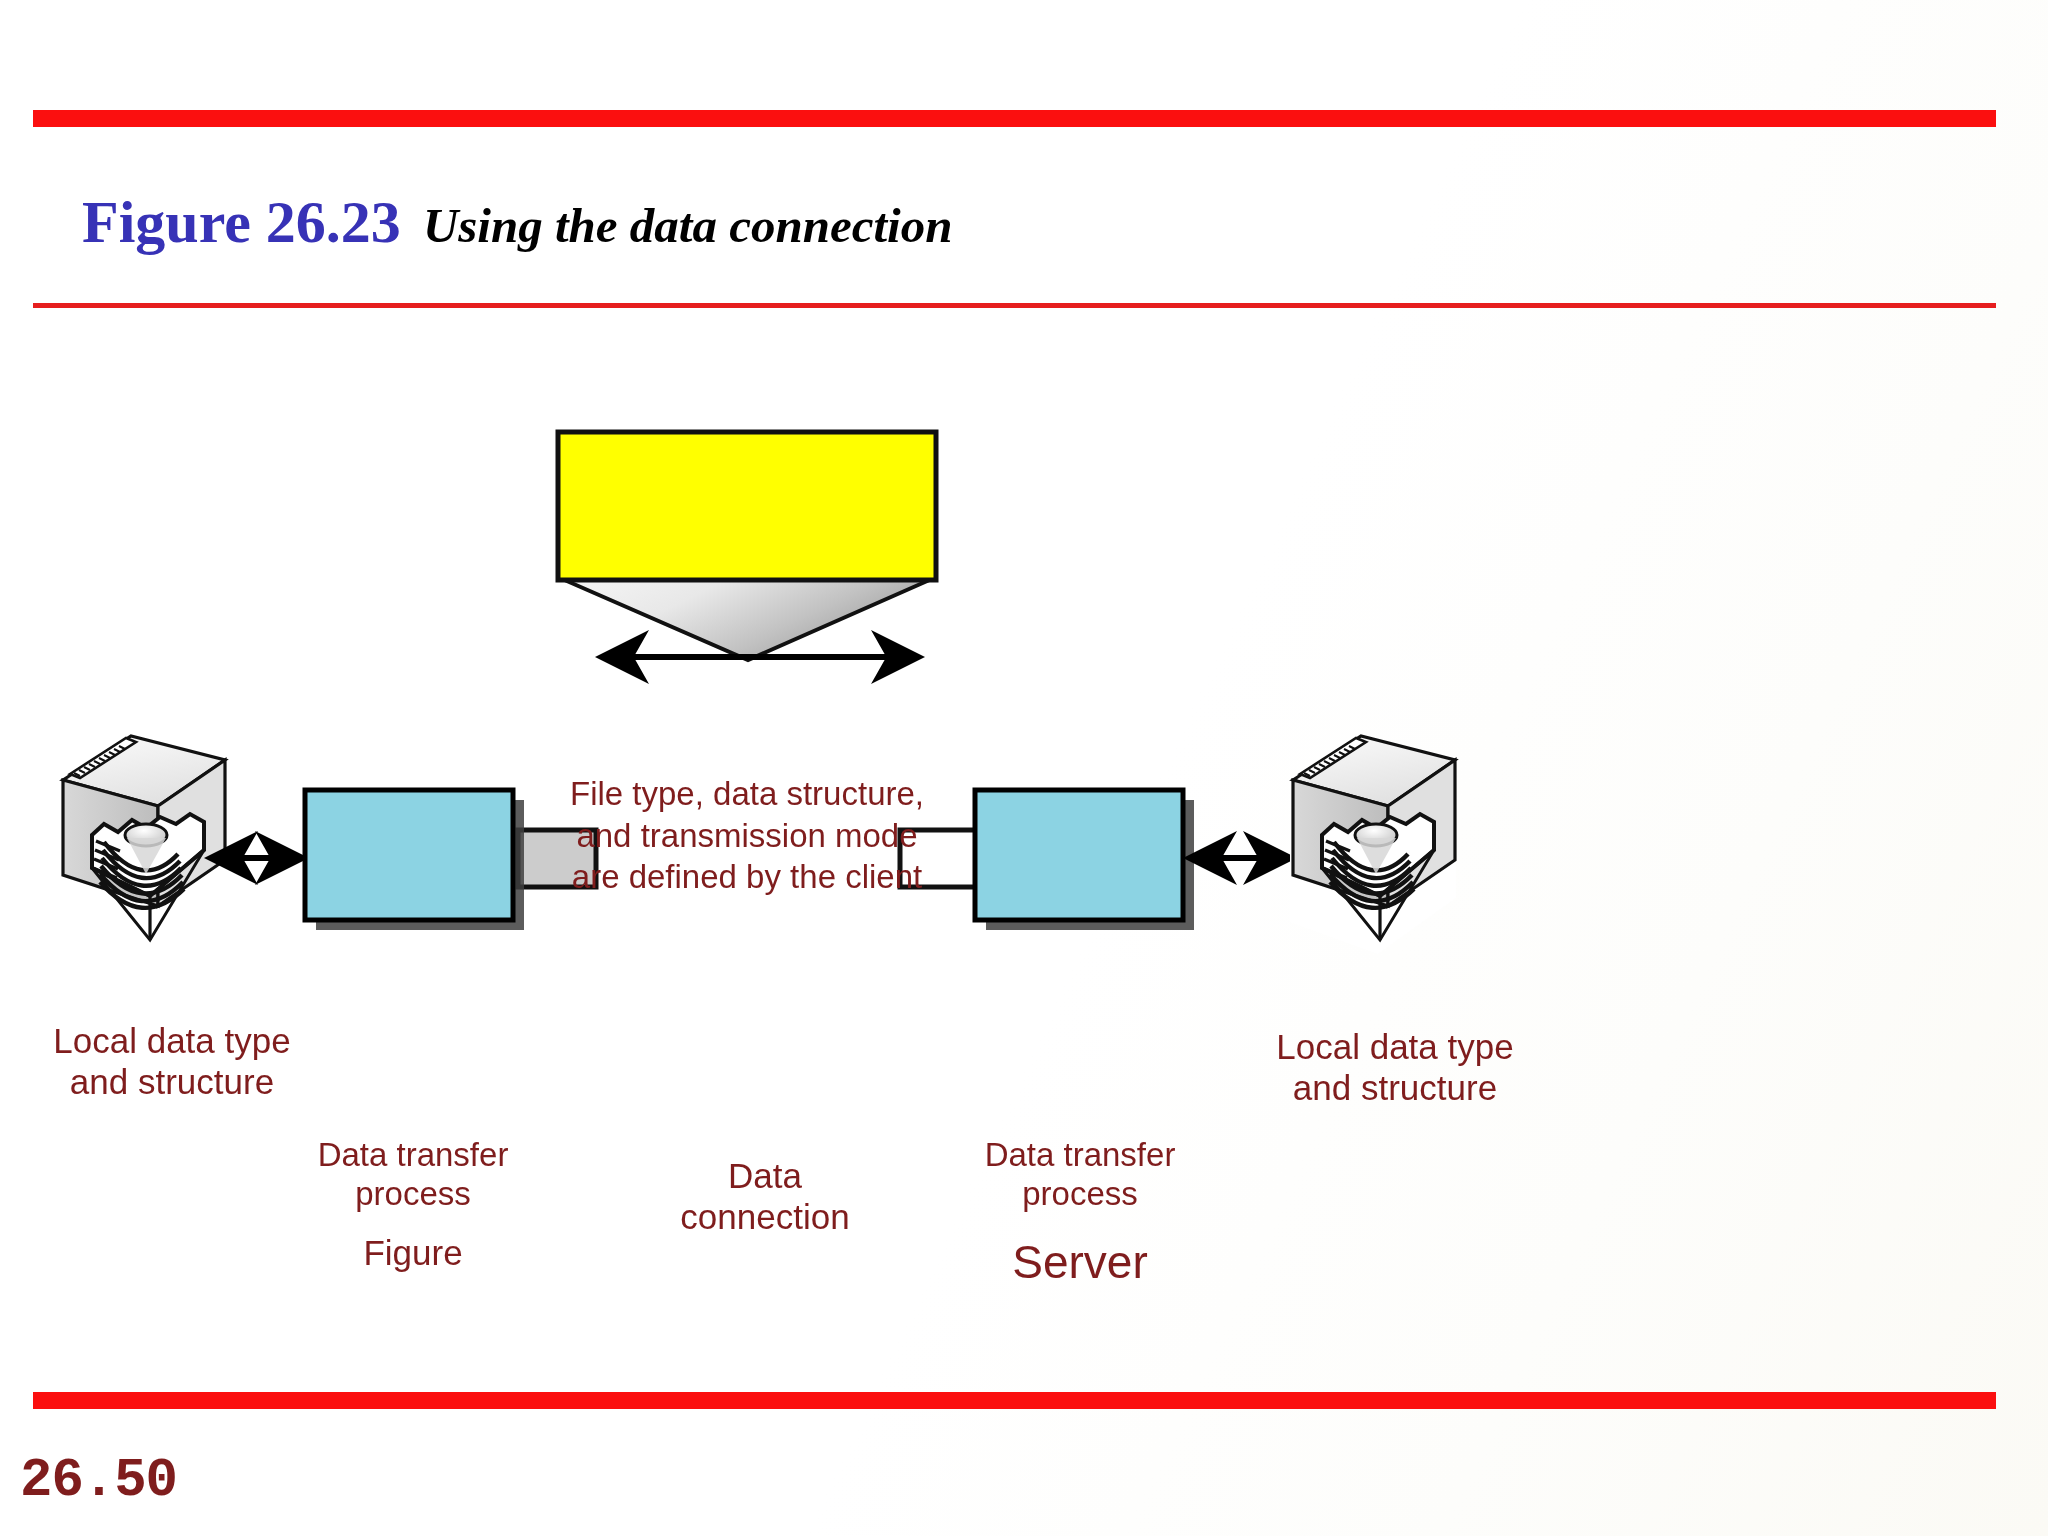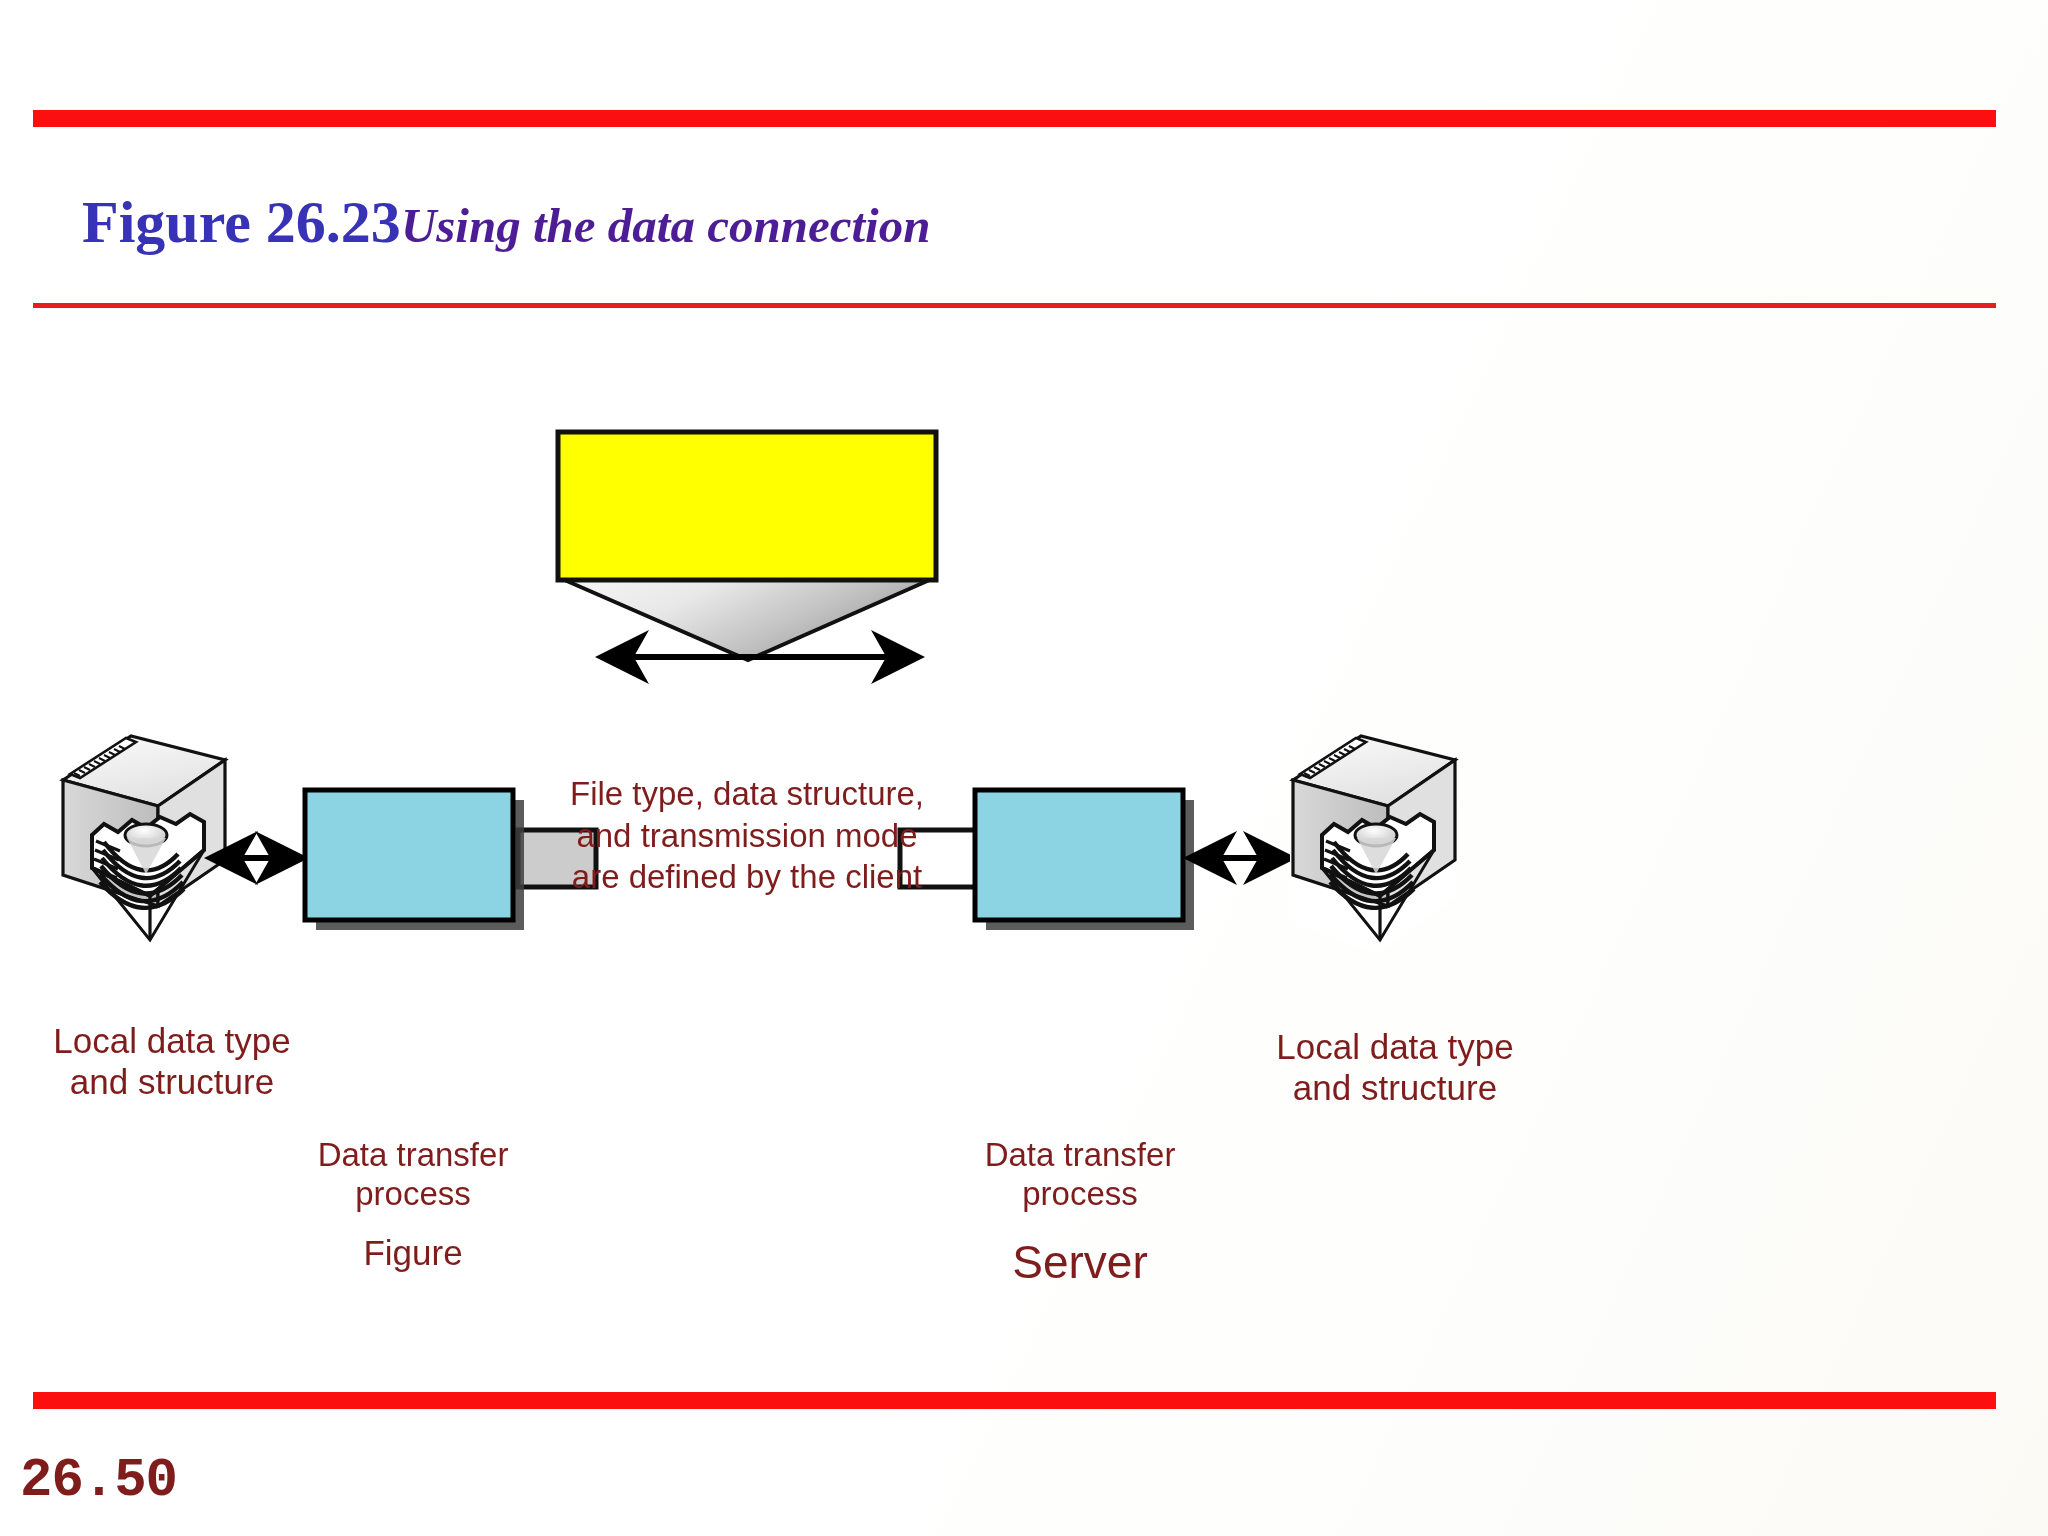--- a/index.html
+++ b/index.html
@@ -53,21 +53,22 @@
     font-weight: bold;
     font-size: 60px;
     color: #3732b6;
     letter-spacing: 0px;
   }
   .fig-title {
     font-family: "Liberation Serif", serif;
     font-weight: bold;
     font-style: italic;
     font-size: 49px;
-    color: #4c1d95;
+    color: #000000;
+    margin-left: 22px;
   }
 
   
   .page-num {
     position: absolute;
     left: 20px;
     top: 1450px;
     font-family: Liberation Mono, monospace;
     font-weight: bold;
     font-size: 54px;
@@ -247,17 +248,19 @@
   <div class="lbl lbl-proc-client">Data transfer
 process</div>
 
   <div class="lbl lbl-client">Figure</div>
 
   <div class="lbl lbl-proc-server">Data transfer
 process</div>
 
   <div class="lbl lbl-server">Server</div>
 
+  <div class="lbl lbl-dataconn">Data
+connection</div>
 </div>
 
 <div class="rule-thick bottom"></div>
 
 <div class="page-num">26.50</div>
 
 </body></html>

